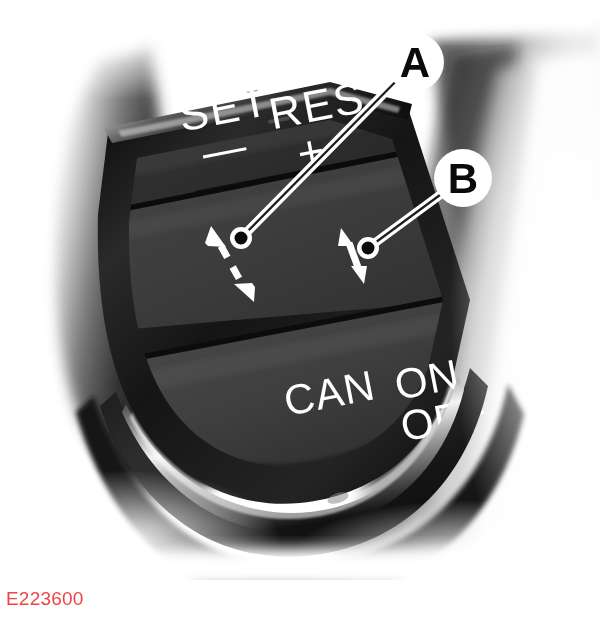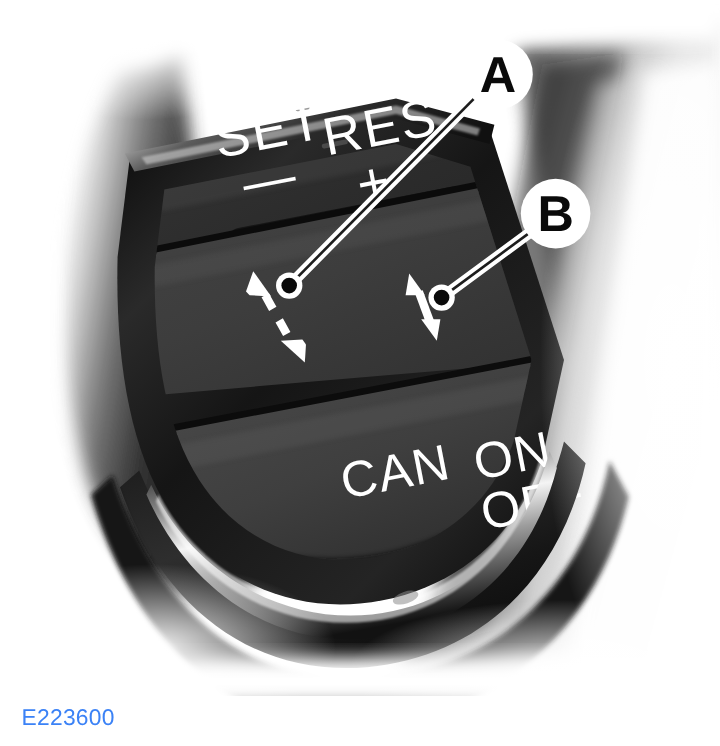--- a/index.html
+++ b/index.html
@@ -24,24 +24,23 @@
     width: 600px;
     height: 580px;
   }
   #caption {
     position: absolute;
     left: 6px;
     top: 586px;
     font-family: "Liberation Sans", sans-serif;
     font-size: 19px;
     letter-spacing: 0.2px;
-    color: #3b82f6;
+    color: #ef4444;
     line-height: 26px;
     white-space: pre;
-    margin-left: 12px;
   }
   .sw-label {
     font-family: "Liberation Sans", sans-serif;
     fill: #ffffff;
     font-weight: 400;
   }
   .callout-letter {
     font-family: "Liberation Sans", sans-serif;
     font-weight: 700;
     fill: #0a0a0a;

